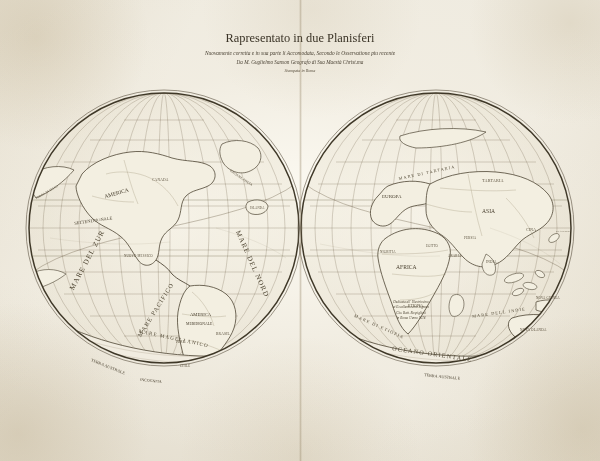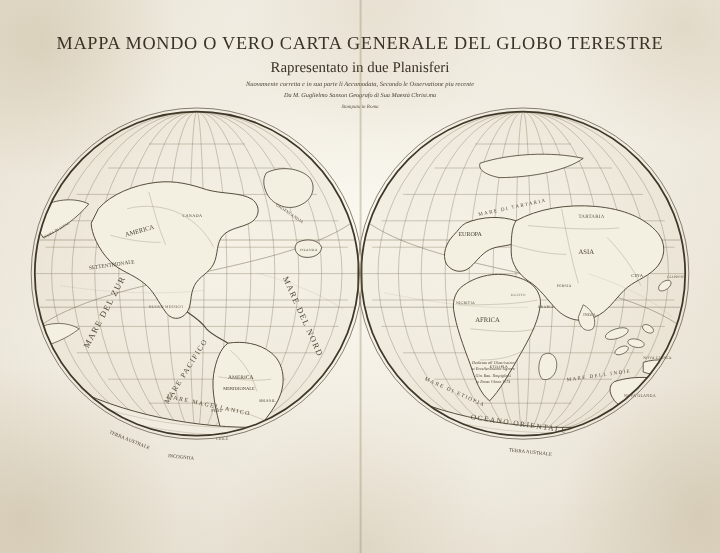--- a/index.html
+++ b/index.html
@@ -141,21 +141,20 @@
 </style>
 </head>
 <body>
 
 <div id="sheet">
 
   <div id="paper-grain"></div>
   <div id="paper-stains"></div>
 
   <div id="title-block">
-    <div id="map-title">MAPPA MONDO O VERO CARTA GENERALE DEL GLOBO TERESTRE</div>
     <div id="map-subtitle">Rapresentato in due Planisferi</div>
     <div id="map-note">Nuovamente corretta e in sua parte li Accomodata, Secondo le Osservatione piu recente</div>
     <div id="map-credit">Da M. Guglielmo Sanson Geografo di Sua Maestà Christ.ma</div>
     <div id="map-engraver">Stampata in Roma</div>
   </div>
 
   <div id="plate-area">
 
     <svg width="560" height="300" viewBox="0 0 560 300">
       <defs>

